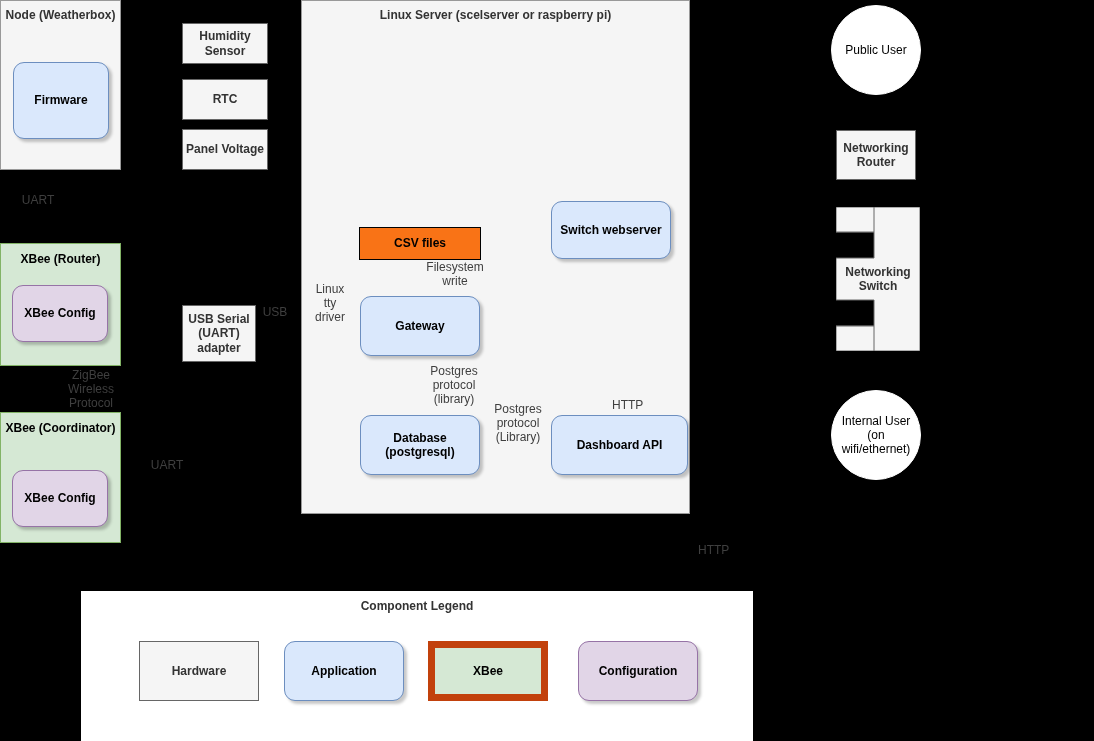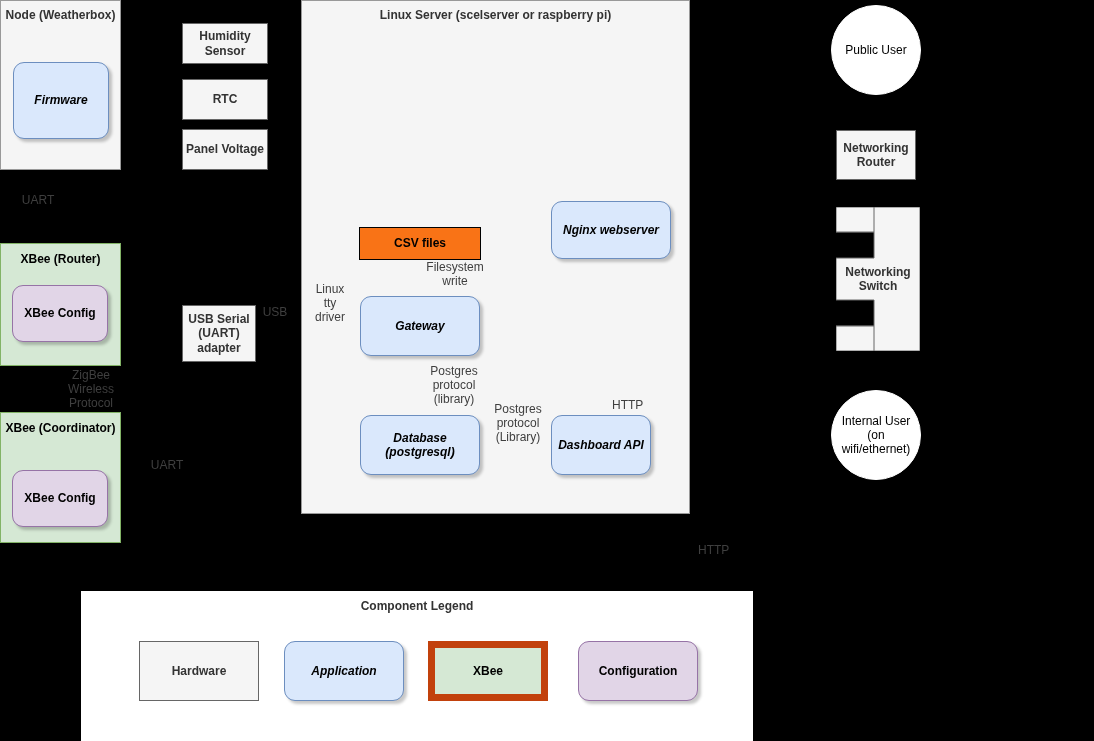--- a/index.html
+++ b/index.html
@@ -44,21 +44,20 @@
     padding-top: 7px;
   }
   .application {
     background: #dae8fc;
     border: 1px solid #6c8ebf;
     border-radius: 11px;
     color: #000000;
     font-weight: bold;
     font-size: 12px;
     box-shadow: 3px 3px 3px rgba(0,0,0,0.22);
-    font-style: italic;
   }
   .xbee {
     background: #d5e8d4;
     border: 7px solid #c2410c;
     color: #000000;
     font-weight: bold;
     font-size: 12px;
   }
   .xbee-container {
     background: #d5e8d4;
@@ -204,23 +203,23 @@
     <span>CSV files</span>
   </div>
   <div class="node application" style="left:360px; top:296px; width:120px; height:60px;">
     <span>Gateway</span>
   </div>
   <div class="node application" style="left:360px; top:415px; width:120px; height:60px;">
     <span>Database
 (postgresql)</span>
   </div>
   <div class="node application" style="left:551px; top:201px; width:120px; height:58px;">
-    <span>Nginx webserver</span>
-  </div>
-  <div class="node application" style="left:551px; top:415px; width:100px; height:60px;">
+    <span>Switch webserver</span>
+  </div>
+  <div class="node application" style="left:551px; top:415px; width:137px; height:60px;">
     <span>Dashboard API</span>
   </div>
 
   <div class="node ellipse" style="left:831px; top:5px; width:90px; height:90px;">
     <span>Public User</span>
   </div>
 
   <div class="node hardware" style="left:836px; top:130px; width:80px; height:50px;">
     <span>Networking
 Router</span>

